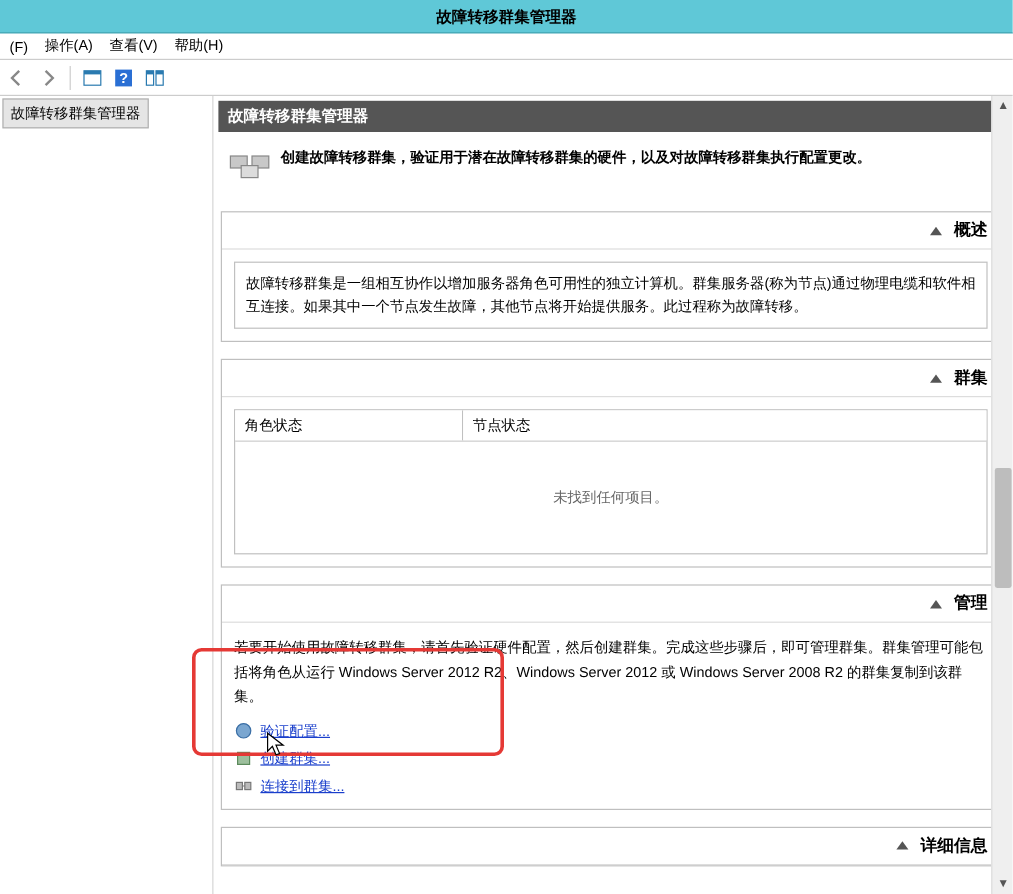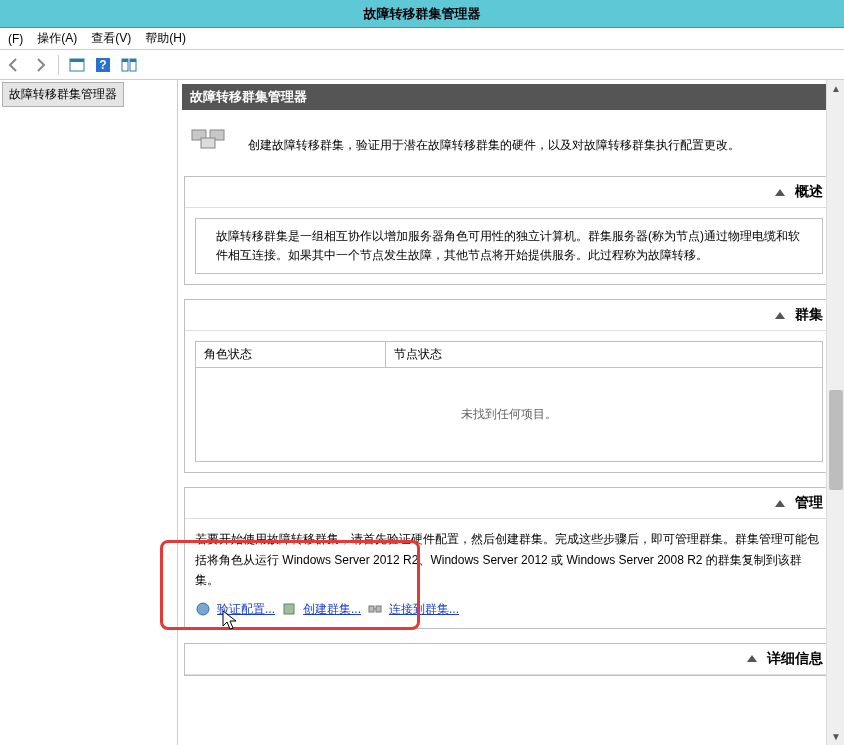--- a/index.html
+++ b/index.html
@@ -17,42 +17,42 @@
 
     .main { display: flex; height: 665px; }
     .sidebar { width: 178px; background: #fff; border-right: 1px solid #ccc; padding: 2px; }
     .tree-item { background: #e5e5e5; border: 1px solid #b0b0b0; padding: 3px 6px; font-size: 12px; display: inline-block; }
 
     .content { flex: 1; position: relative; background: #fff; padding: 4px 8px 4px 4px; overflow: hidden; }
     .content-scroll { height: 100%; position: relative; }
 
     .header-bar { background: #555; color: #fff; padding: 4px 8px; font-size: 13px; font-weight: bold; display: flex; align-items: center; gap: 8px; }
 
-    .intro { display: flex; gap: 20px; padding: 10px 6px 18px 6px; align-items: flex-end; }
+    .intro { display: flex; gap: 6px; padding: 10px 6px 18px 6px; align-items: flex-start; font-weight: bold; }
     .intro .big-icon svg { display: block; }
     .intro .intro-text { font-size: 12px; padding-top: 3px; }
 
     .section { border: 1px solid #bfbfbf; margin: 4px 2px 14px 2px; background: #fff; }
     .section-hdr { display: flex; align-items: center; gap: 10px; padding: 6px 10px; border-bottom: 1px solid #ddd; font-weight: bold; font-size: 14px; justify-content: flex-end; }
     .chev { width: 0; height: 0; border-left: 5px solid transparent; border-right: 5px solid transparent; border-bottom: 7px solid #555; }
     .section-body { padding: 10px; font-size: 12px; }
 
-    .desc-box { border: 1px solid #c0c0c0; padding: 8px 20px; line-height: 1.6; }
+    .desc-box { border: 1px solid #c0c0c0; padding: 8px 9px; line-height: 1.6; }
 
     .grid { border: 1px solid #c0c0c0; }
     .grid-head { display: flex; border-bottom: 1px solid #c0c0c0; }
     .grid-head > div { padding: 4px 8px; border-right: 1px solid #c0c0c0; background: #fff; font-weight: normal; }
     .grid-head > div:last-child { border-right: none; }
     .col-name { flex: 0 0 300px; }
     .col-role { flex: 0 0 190px; }
     .col-node { flex: 1; font-family: Liberation Mono, monospace; }
     .grid-empty { text-align: center; padding: 38px 0; color: #666; }
 
     .mgmt-text { line-height: 1.7; margin-bottom: 10px; }
-    .mgmt-links { display: flex; flex-direction: row; gap: 6px; }
+    .mgmt-links { display: flex; flex-direction: column; gap: 6px; }
     .mgmt-link { display: flex; align-items: center; gap: 6px; }
     .mgmt-link a { color: #1a3fcc; text-decoration: underline; font-size: 12px; }
     .lk-icon svg { display: block; }
 
     .scrollbar { position: absolute; right: 0; top: 0; width: 18px; height: 100%; background: #efefef; border-left:1px solid #ddd; }
     .scroll-thumb { position: absolute; top: 310px; width: 14px; left: 2px; height: 100px; background: #bdbdbd; border-radius: 2px; }
     .scroll-arrow { position: absolute; left: 4px; font-size: 10px; color: #555; }
     .scroll-arrow.up { top: 3px; }
     .scroll-arrow.down { bottom: 3px; }
 

